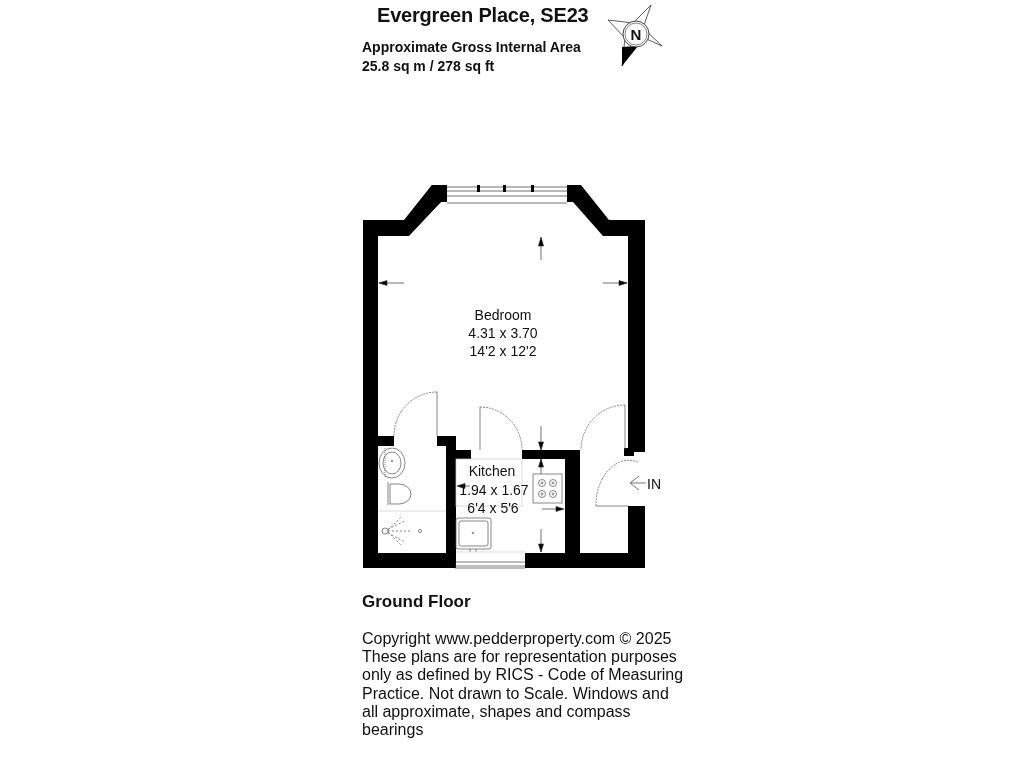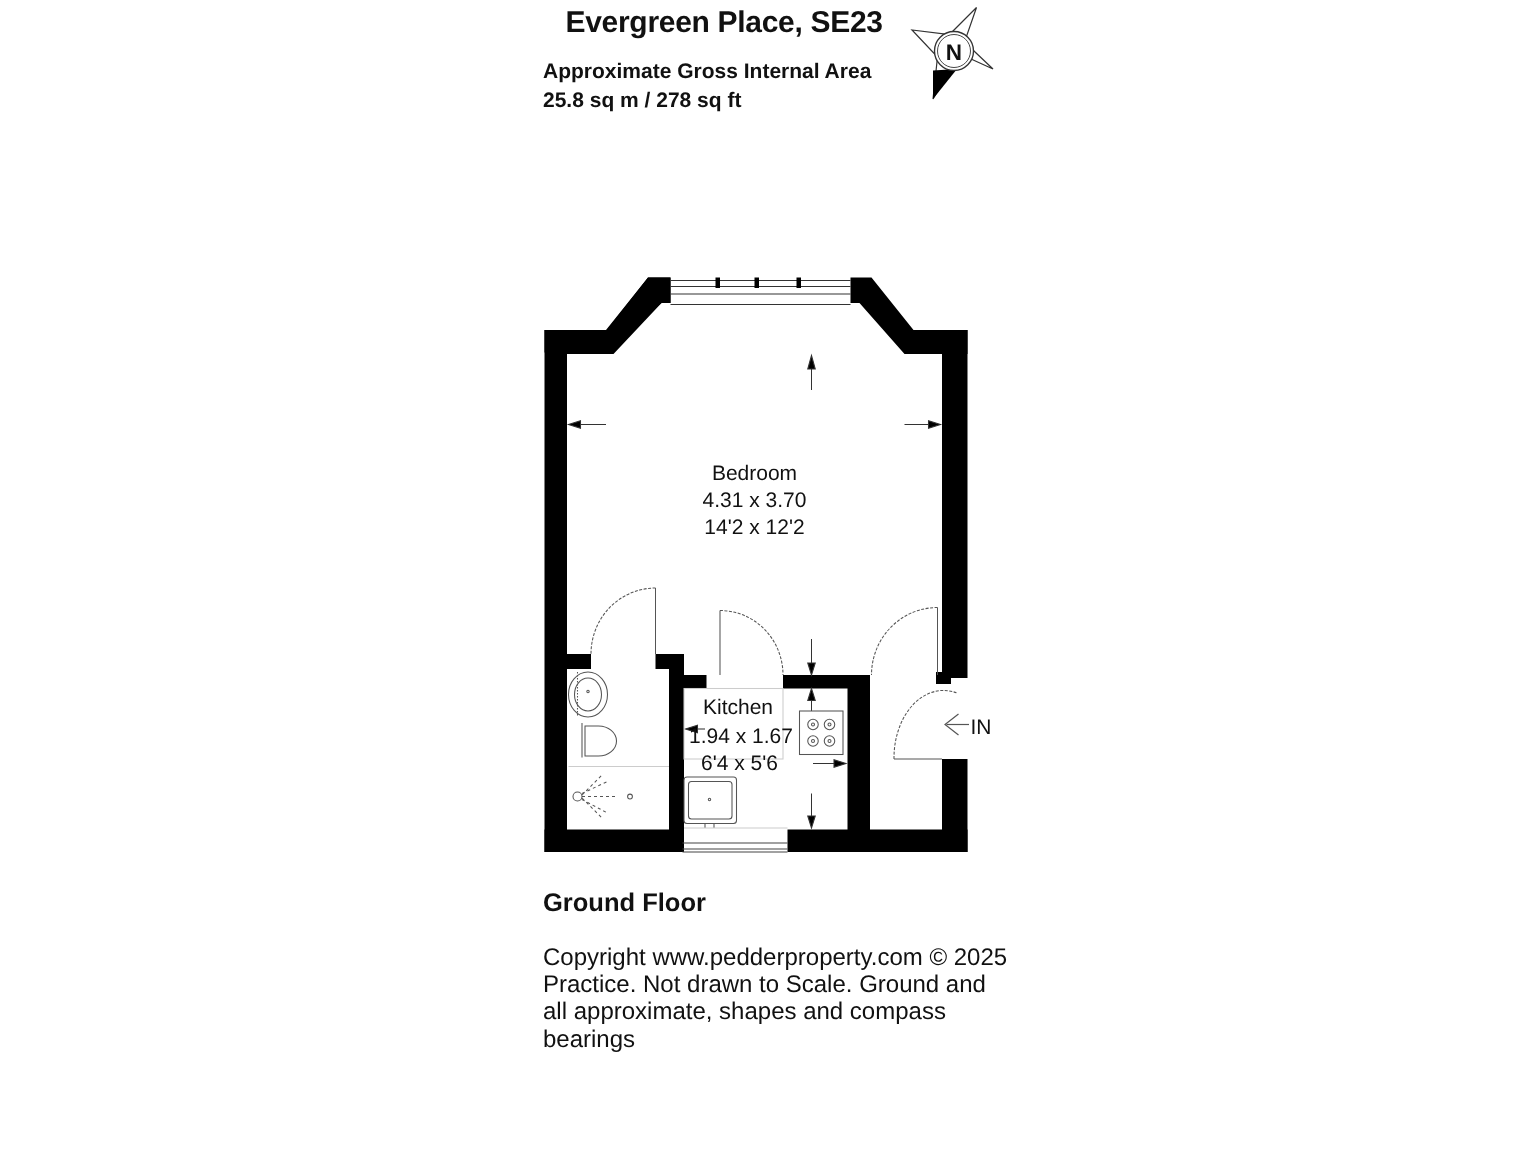--- a/index.html
+++ b/index.html
@@ -177,15 +177,17 @@
     <text x="492" y="476" text-anchor="middle" font-size="14" class="room-text">Kitchen</text>
     <text x="494" y="495" text-anchor="middle" font-size="14" class="room-text">1.94 x 1.67</text>
     <text x="493" y="513" text-anchor="middle" font-size="14" class="room-text">6'4 x 5'6</text>
   </g>
 </svg>
 
 <div class="abs floor-label">Ground Floor</div>
 
 <div class="abs disclaimer">
   <div>Copyright www.pedderproperty.com © 2025</div>
-  <div>Practice. Not drawn to Scale. Ground and</div>
+  <div>These plans are for representation purposes</div>
+  <div>only as defined by RICS - Code of Measuring</div>
+  <div>Practice. Not drawn to Scale. Windows and</div>
   <div>all approximate, shapes and compass bearings</div>
 </div>
 
 </body></html>

